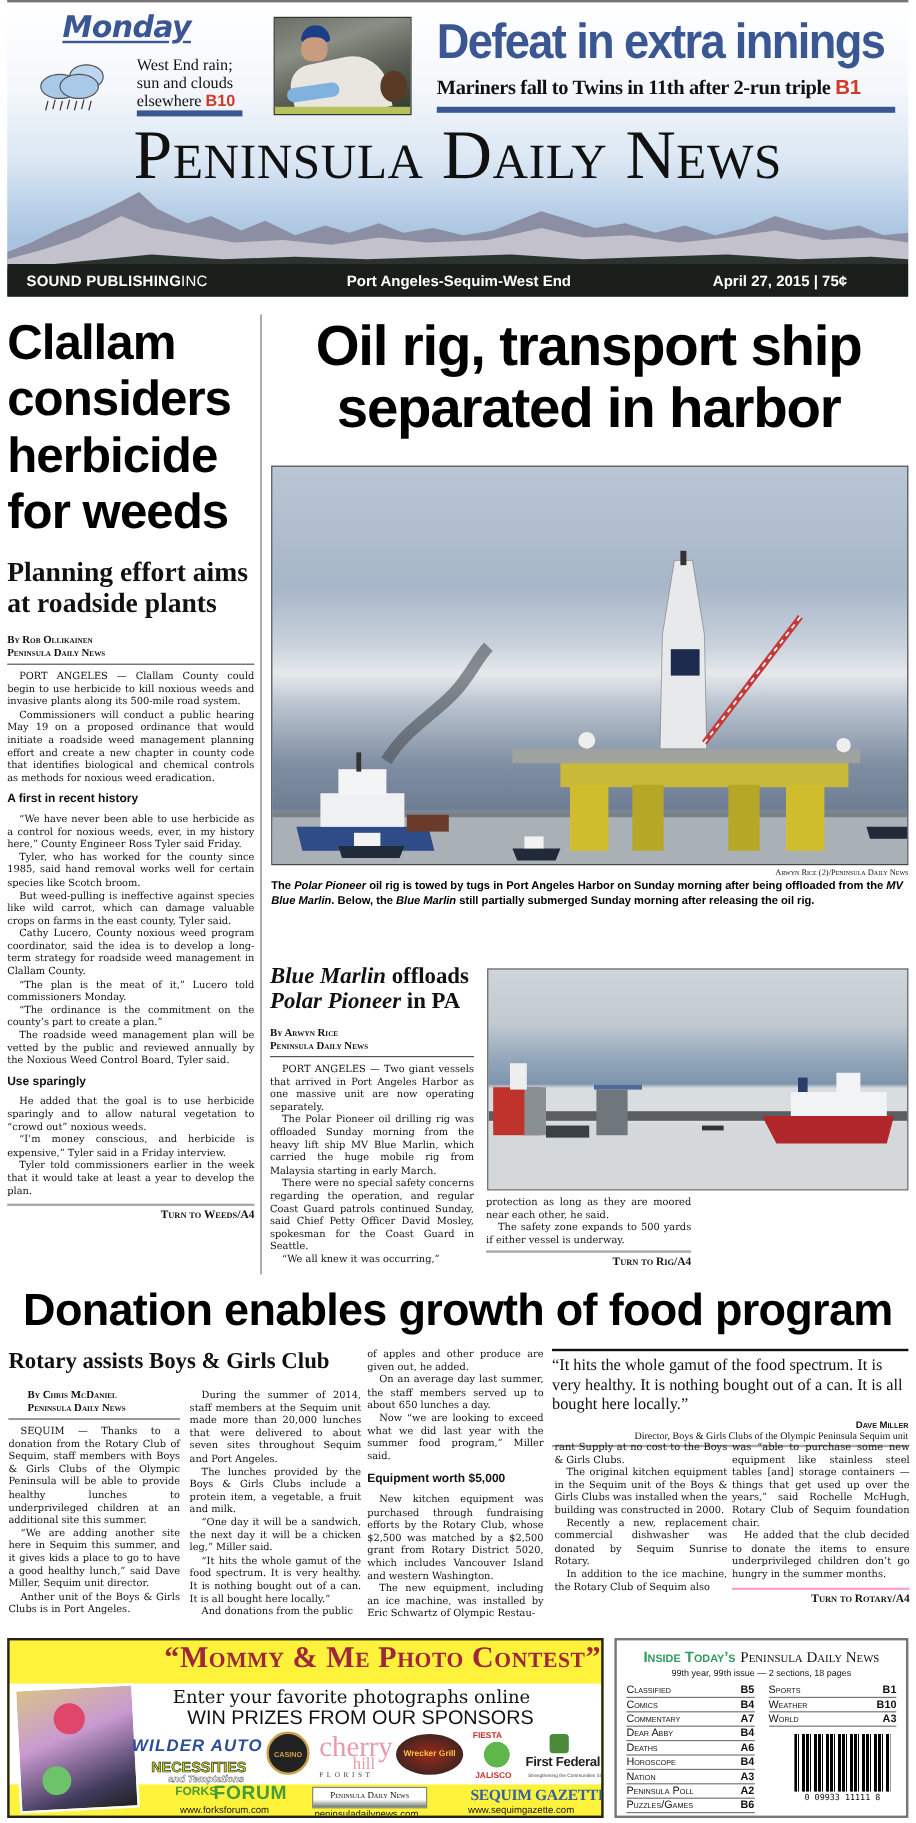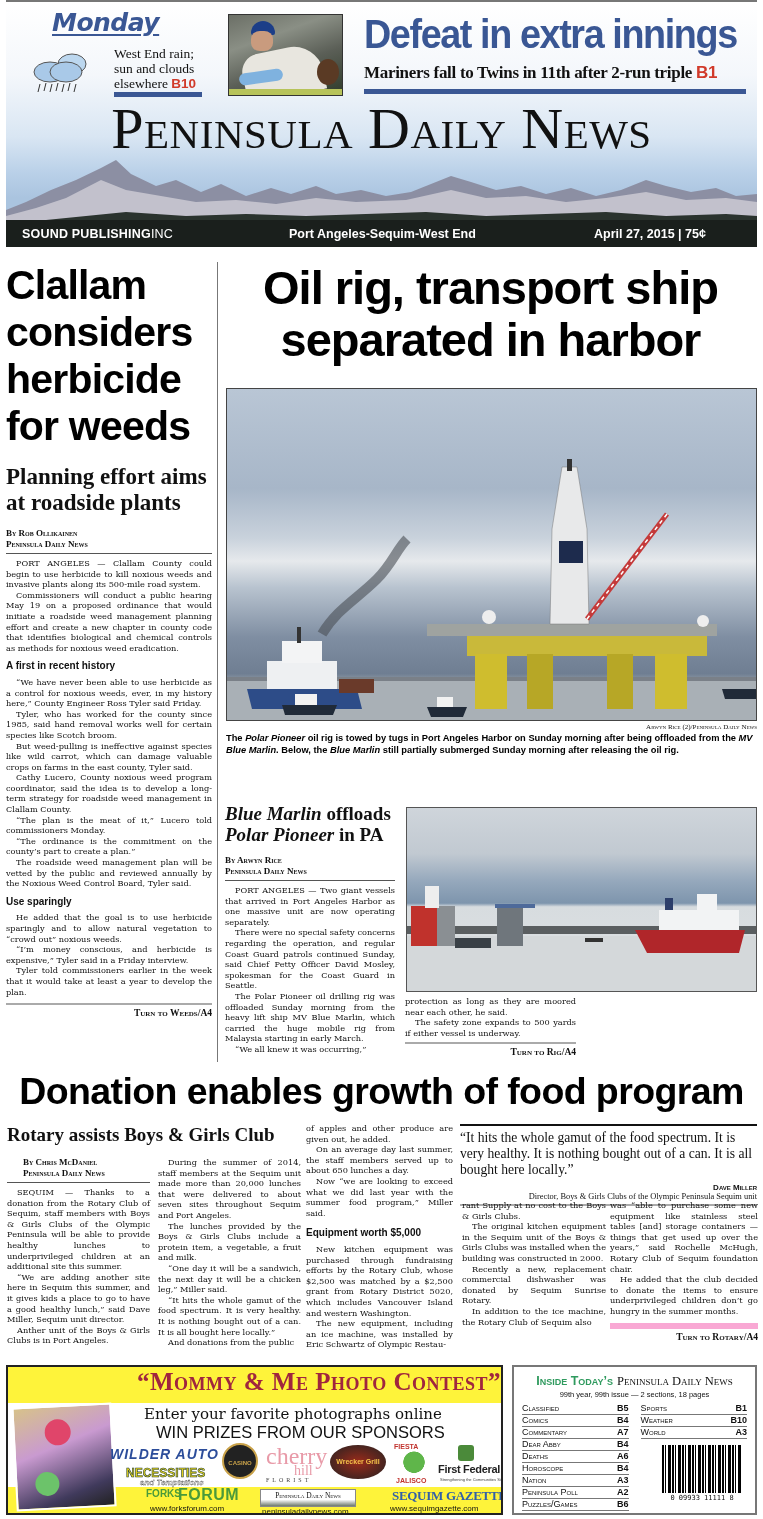--- a/index.html
+++ b/index.html
@@ -271,22 +271,22 @@
     <i>Blue Marlin</i><span> offloads</span><br>
     <i>Polar Pioneer</i><span> in PA</span>
   </h2>
   <div class="byline" style="margin-top:10px;">
     <div>By Arwyn Rice</div>
     <div>Peninsula Daily News</div>
   </div>
   <div class="byline-rule"></div>
   <div class="body-text">
     <p>PORT ANGELES — Two giant vessels that arrived in Port Angeles Harbor as one massive unit are now operating separately.</p>
+    <p>The Polar Pioneer oil drilling rig was offloaded Sunday morning from the heavy lift ship MV Blue Marlin, which carried the huge mobile rig from Malaysia starting in early March.</p>
     <p>There were no special safety concerns regarding the operation, and regular Coast Guard patrols continued Sunday, said Chief Petty Officer David Mosley, spokesman for the Coast Guard in Seattle.</p>
-    <p>The Polar Pioneer oil drilling rig was offloaded Sunday morning from the heavy lift ship MV Blue Marlin, which carried the huge mobile rig from Malaysia starting in early March.</p>
     <p>“We all knew it was occurring,”</p>
   </div>
 </article>
 
 <div class="small-photo">
   <svg width="351" height="185" viewBox="0 0 351 185">
     <rect x="0" y="118" width="351" height="8" fill="#5a5e60"></rect>
     <rect x="0" y="128" width="351" height="57" fill="#d4d8da"></rect>
 
     <rect x="4" y="98" width="40" height="40" fill="#c0322c"></rect>
@@ -359,21 +359,21 @@
   <p style="text-indent:0">rant Supply at no cost to the Boys &amp; Girls Clubs.</p>
   <p>The original kitchen equipment in the Sequim unit of the Boys &amp; Girls Clubs was installed when the building was constructed in 2000.</p>
   <p>Recently a new, replacement commercial dishwasher was donated by Sequim Sunrise Rotary.</p>
   <p>In addition to the ice machine, the Rotary Club of Sequim also</p>
 </div>
 <div class="don-c5">
   <div class="body-text">
     <p style="text-indent:0">was “able to purchase some new equipment like stainless steel tables [and] storage containers — things that get used up over the years,” said Rochelle McHugh, Rotary Club of Sequim foundation chair.</p>
     <p>He added that the club decided to donate the items to ensure underprivileged children don’t go hungry in the summer months.</p>
   </div>
-  <div class="turn" style="border-top:6px solid #f9a8d4;">Turn to Rotary/A4</div>
+  <div class="turn" style="border-top:2px solid #f9a8d4;">Turn to Rotary/A4</div>
 </div>
 
 <div class="ad">
   <div class="title">“Mommy &amp; Me Photo Contest”</div>
   <div class="white"></div>
   <div class="kid-photo">
       <div class="f1"></div>
       <div class="f2"></div>
     </div>
   <div class="l1">Enter your favorite photographs online</div>

